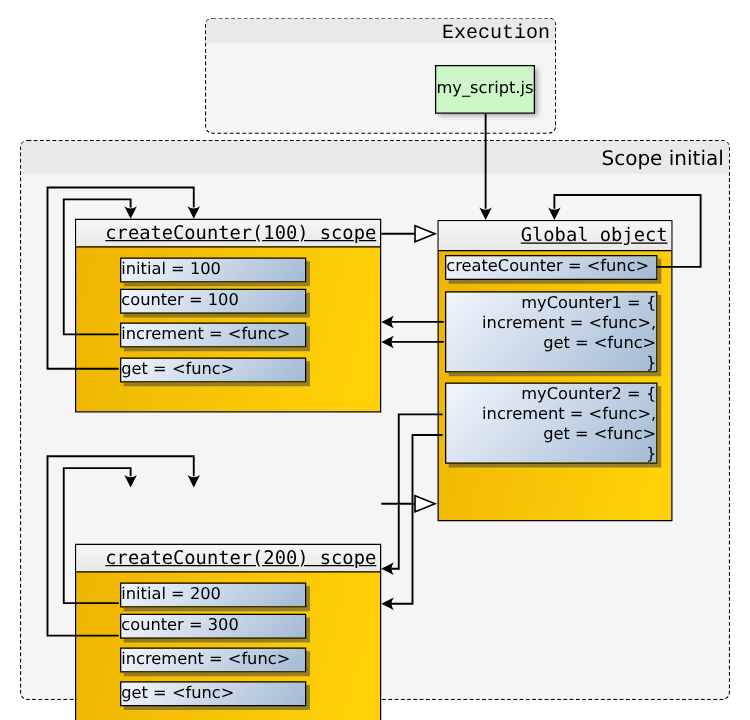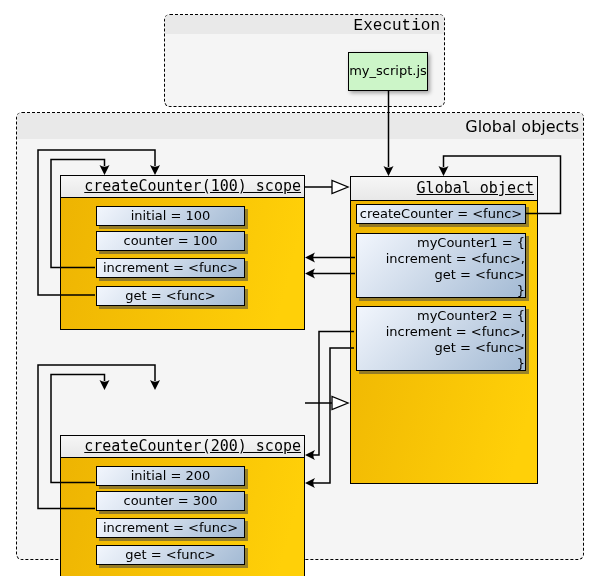--- a/index.html
+++ b/index.html
@@ -18,21 +18,21 @@
         background:linear-gradient(105deg,var(--gold_start,#edb302) 0%,var(--gold_end,#ffd008) 90%);}
   .obox-header{position:absolute;left:0;right:0;top:0;border-bottom:1.3px solid #000;
         background:linear-gradient(var(--header_top,#f6f6f6),var(--header_bottom,#e8e8e8));
         font-family:"DejaVu Sans Mono",monospace;font-size:15px;text-align:right;
         padding-right:3px;box-sizing:border-box;white-space:nowrap;overflow:hidden;text-decoration:underline;}
 
   
   .vbox{position:absolute;border:1.2px solid #000;box-sizing:border-box;
         background:linear-gradient(135deg,var(--blue_start,#f2f6fd) 0%,#c7d5e6 55%,var(--blue_end,#a3bad4) 100%);
         box-shadow:3px 3px 0 rgba(70,70,70,.55);font-size:13px;}
-  .vbox.single{width:149px;height:20px;left:35px;text-align:center;line-height:18px;white-space:nowrap;}
+  .vbox.single{width:149px;height:20px;left:35px;line-height:18px;white-space:nowrap;}
   .vbox.multi{left:5px;width:170px;height:65px;padding:1px 0 0 16px;line-height:16px;}
   .vbox.multi .ln{white-space:pre;text-align:right;}
   .vbox.multi .indent{padding-left:5px;}
 
   
   .script-node{position:absolute;left:348px;top:52px;width:80px;height:39px;
         background:var(--green,#ccf5c8);border:1.2px solid #000;box-sizing:border-box;
         text-align:center;line-height:36px;font-size:13px;
         box-shadow:2px 2px 4px rgba(0,0,0,.35);}
 
@@ -46,41 +46,41 @@
   <div class="panel" style="left:164px;top:14px;width:281px;height:93px;">
     <div class="panel-band" style="height:19px;font-family:Liberation Mono, monospace;">
       <div class="panel-title" style="top:3px;">Execution</div>
     </div>
   </div>
 
   <div class="script-node">my_script.js</div>
 
   <div class="panel" style="left:16px;top:112px;width:568px;height:448px;">
     <div class="panel-band" style="height:26px;">
-      <div class="panel-title" style="top:6px;">Global objects</div>
+      <div class="panel-title" style="top:6px;">Scope initial</div>
     </div>
   </div>
 
   <div class="obox" style="left:60px;top:175px;width:245px;height:155px;">
     <div class="obox-header" style="height:22px;line-height:21px;">createCounter(100) scope</div>
     <div class="vbox single" style="top:30px;">initial = 100</div>
     <div class="vbox single" style="top:55px;">counter = 100</div>
     <div class="vbox single" style="top:82px;">increment = &lt;func&gt;</div>
     <div class="vbox single" style="top:109.5px;">get = &lt;func&gt;</div>
   </div>
 
   <div class="obox" style="left:60px;top:390px;width:245px;height:155px;margin-top:45px;">
     <div class="obox-header" style="height:22px;line-height:21px;">createCounter(200) scope</div>
     <div class="vbox single" style="top:30px;">initial = 200</div>
     <div class="vbox single" style="top:55px;">counter = 300</div>
     <div class="vbox single" style="top:82px;">increment = &lt;func&gt;</div>
     <div class="vbox single" style="top:109px;">get = &lt;func&gt;</div>
   </div>
 
-  <div class="obox" style="left:350px;top:176px;width:188px;height:308px;">
+  <div class="obox" style="left:350px;top:176px;width:188px;height:241px;">
     <div class="obox-header" style="height:24px;line-height:23px;">Global object</div>
     <div class="vbox single" style="left:5px;top:27px;width:170px;">createCounter = &lt;func&gt;</div>
     <div class="vbox multi" style="top:55.5px;">
       <div class="ln">myCounter1 = {</div>
       <div class="ln indent">increment = &lt;func&gt;,</div>
       <div class="ln indent">get = &lt;func&gt;</div>
       <div class="ln">}</div>
     </div>
     <div class="vbox multi" style="top:129px;">
       <div class="ln">myCounter2 = {</div>

